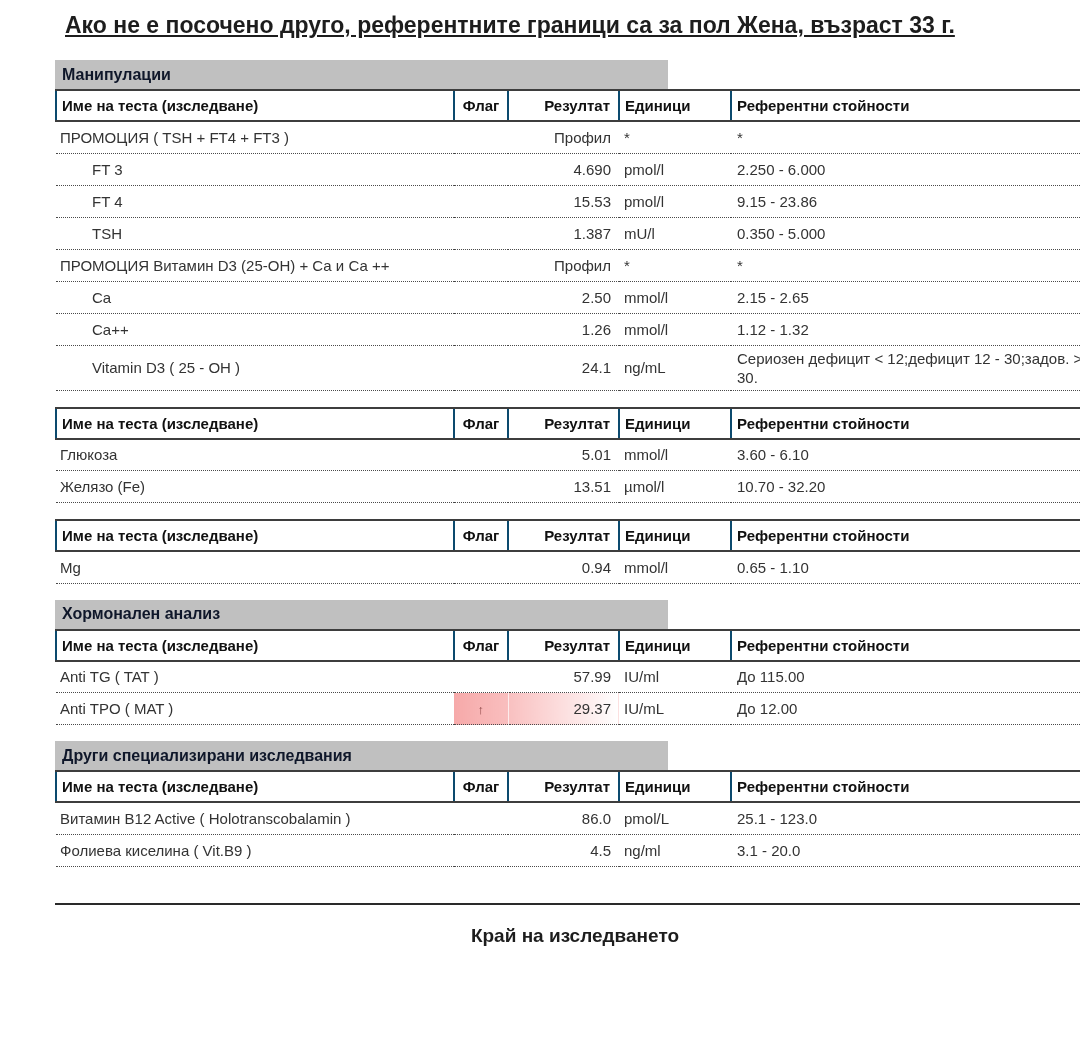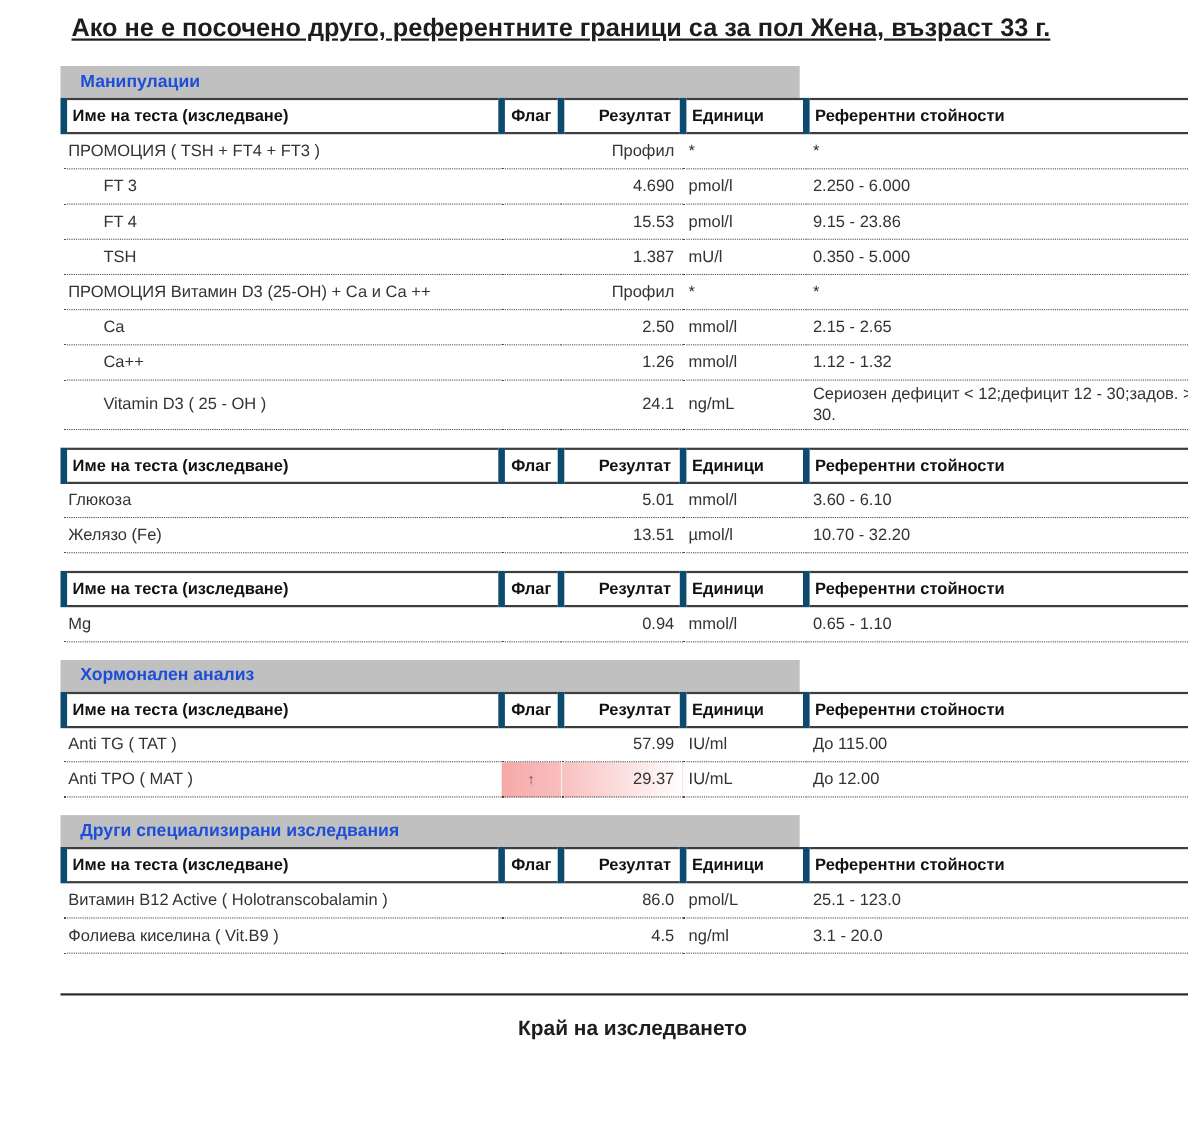--- a/index.html
+++ b/index.html
@@ -21,43 +21,43 @@
     white-space: nowrap;
     text-decoration: underline;
   }
 
   .content { margin-left: 55px; width: 1040px; }
 
   .section { margin-top: 16px; }
   .section:first-child { margin-top: 16px; }
 
   .band {
-    width: 672px; height: 29px;
+    width: 613px; height: 29px;
     background: #c0c0c0;
     display: flex; align-items: center;
-    padding-left: 18px;
+    padding-left: 7px;
     font-size: 16px; font-weight: bold;
-    color: #1d4ed8;
+    color: #0f172a;
   }
 
   table.results {
     border-collapse: collapse;
     table-layout: fixed;
     width: 1040px;
   }
   col.c1 { width: 398px; }
   col.c2 { width: 54px; }
   col.c3 { width: 111px; }
   col.c4 { width: 112px; }
   col.c5 { width: 365px; }
 
   thead th {
     border-top: 2px solid #3d3d3d;
     border-bottom: 2px solid #3d3d3d;
-    border-left: 6px solid #0c4a6e;
+    border-left: 2px solid #0c4a6e;
     height: 31px;
     font-size: 15px;
     font-weight: bold;
     color: #111;
     text-align: left;
     padding: 0 0 0 5px;
     white-space: nowrap;
     overflow: hidden;
   }
   thead th.h-result { text-align: right; padding-right: 8px; }

